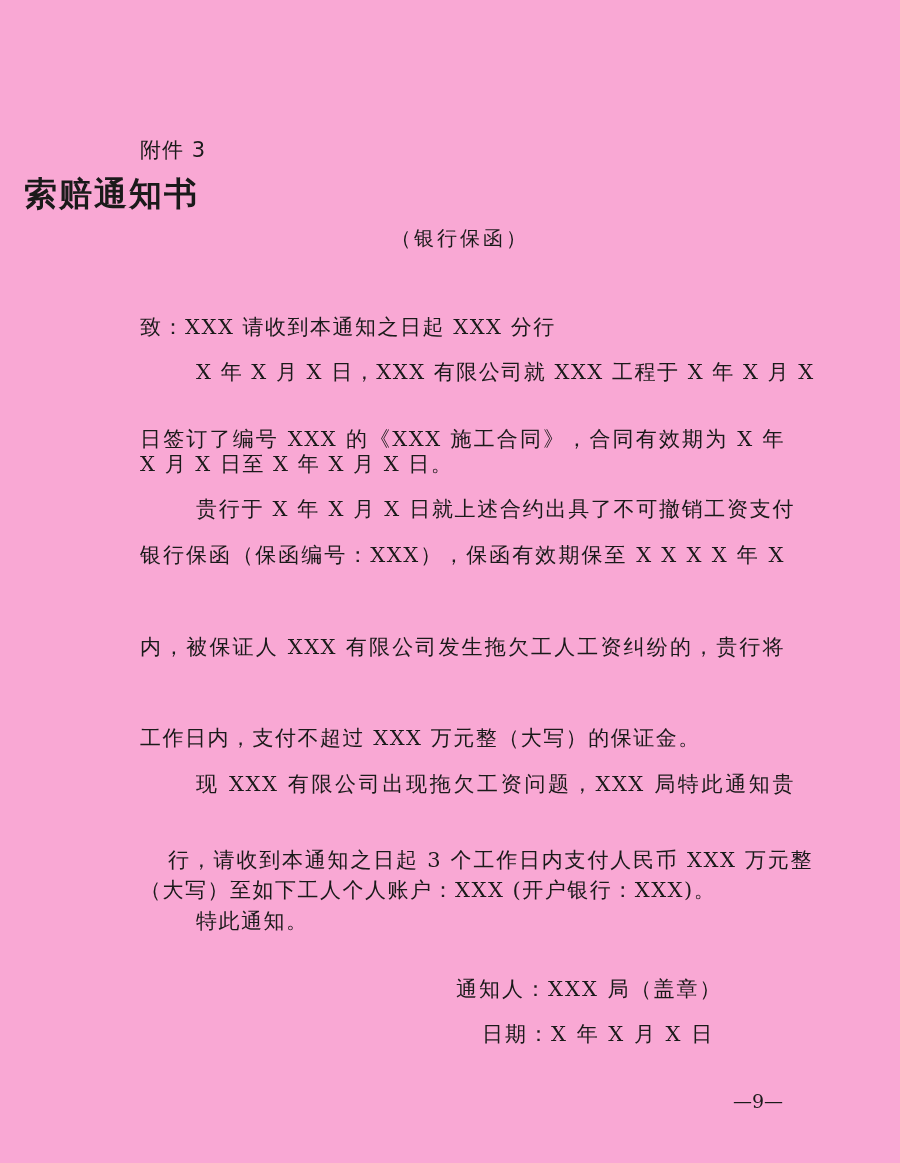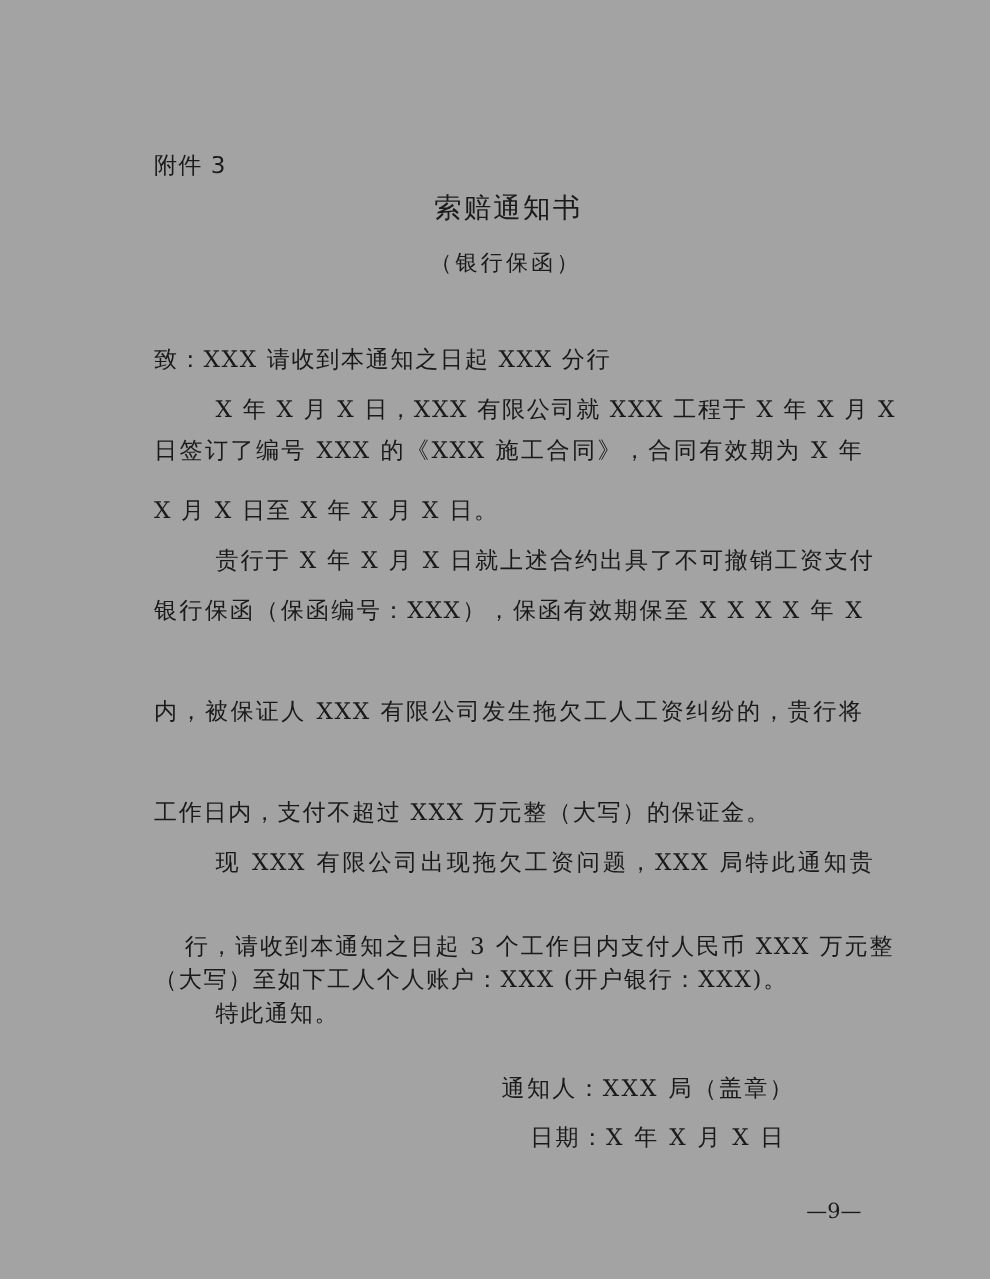--- a/index.html
+++ b/index.html
@@ -12,38 +12,38 @@
       background: #fdfdfd;
       position: relative;
       overflow: hidden;
       font-family: "DejaVu Serif", "Liberation Serif", serif;
       color: #1a1a1a;
     }
     .page {
       position: absolute;
       left: 0; top: 0;
       width: 900px; height: 1163px;
-      background: #a3a3a3;
+      background: #f9a8d4;
     }
     .attachment {
       position: absolute;
       left: 140px;
       top: 136px;
       font-family: "DejaVu Sans", "Liberation Sans", sans-serif;
       font-size: 21px;
       letter-spacing: 1px;
     }
     .title {
       position: absolute;
       left: 0;
       width: 900px;
       top: 172px;
-      text-align: center;
-      font-size: 25px;
-      font-weight: normal;
+      text-align: left;
+      font-size: 33px;
+      font-weight: bold;
       letter-spacing: 2px;
       padding-left: 24px;
       box-sizing: border-box;
     }
     .subtitle {
       position: absolute;
       left: 0;
       width: 900px;
       top: 225px;
       text-align: center;
@@ -89,21 +89,21 @@
 
   <div class="attachment">附件 3</div>
 
   <div class="title">索赔通知书</div>
 
   <div class="subtitle">（银行保函）</div>
 
   <div class="line" style="top:312px;">致：XXX 请收到本通知之日起 XXX 分行</div>
 
   <div class="line indent justify" style="top:357px;">X 年 X 月 X 日，XXX 有限公司就 XXX 工程于 X 年 X 月 X</div>
-  <div class="line justify" style="top:394px;">日签订了编号 XXX 的《XXX 施工合同》，合同有效期为 X 年</div>
+  <div class="line justify" style="top:424px;">日签订了编号 XXX 的《XXX 施工合同》，合同有效期为 X 年</div>
   <div class="line" style="top:449px;">X 月 X 日至 X 年 X 月 X 日。</div>
 
   <div class="line indent justify" style="top:494px;">贵行于 X 年 X 月 X 日就上述合约出具了不可撤销工资支付</div>
   <div class="line justify" style="top:540px;">银行保函（保函编号：XXX），保函有效期保至 X X X X 年 X</div>
   <div class="line justify" style="top:632px;">内，被保证人 XXX 有限公司发生拖欠工人工资纠纷的，贵行将</div>
   <div class="line" style="top:723px;">工作日内，支付不超过 XXX 万元整（大写）的保证金。</div>
 
   <div class="line indent justify" style="top:769px;">现 XXX 有限公司出现拖欠工资问题，XXX 局特此通知贵</div>
   <div class="line justify" style="top:845px;margin-left:28px;">行，请收到本通知之日起 3 个工作日内支付人民币 XXX 万元整</div>
   <div class="line" style="top:860px;margin-top:15px;">（大写）至如下工人个人账户：XXX (开户银行：XXX)。</div>

